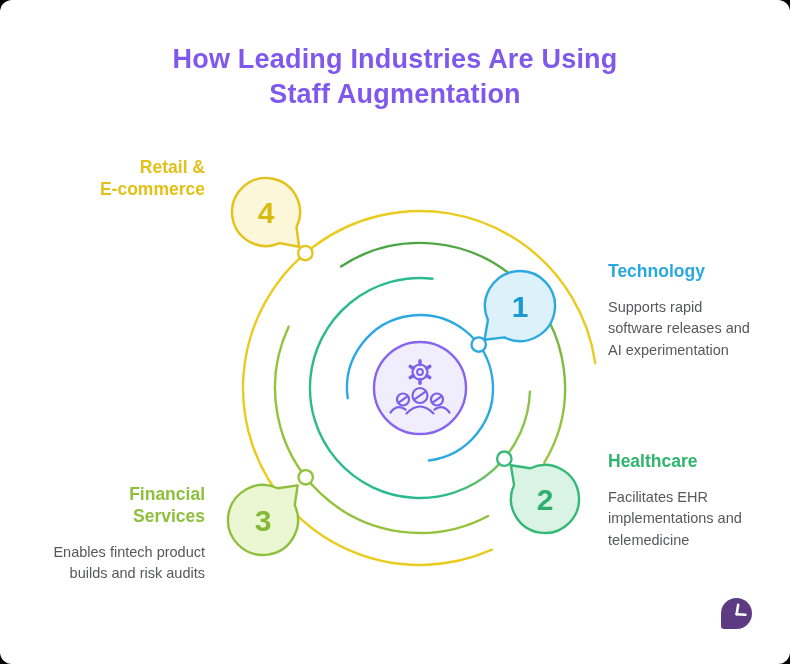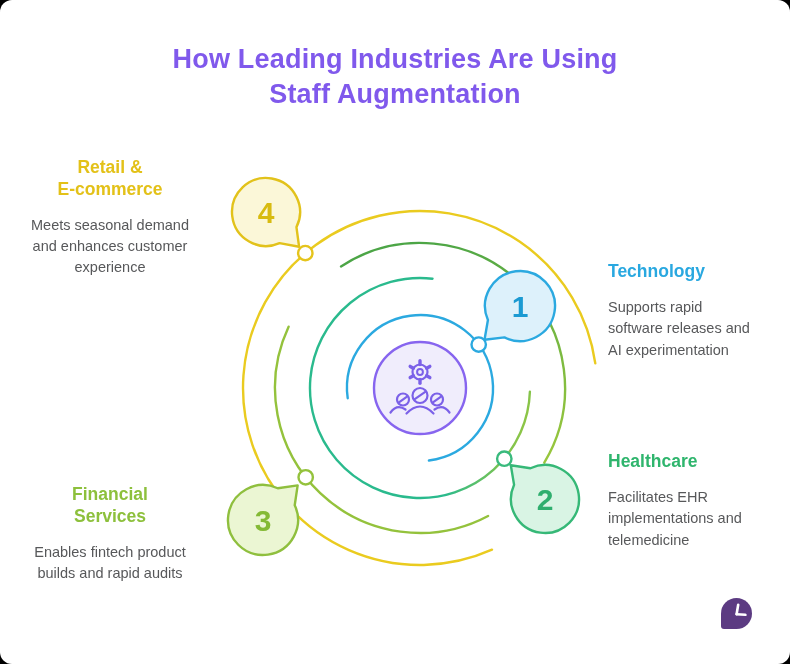--- a/index.html
+++ b/index.html
@@ -12,21 +12,21 @@
     position:absolute; top:42px; left:0; right:0;
     text-align:center; font-size:27px; font-weight:700;
     color:#8059EC; line-height:1.28; white-space:pre-line; letter-spacing:.2px;
   }
   svg.diagram { position:absolute; left:0; top:0; }
   svg text { font-family:"Liberation Sans", sans-serif; font-weight:700; font-size:30px; text-anchor:middle; }
   .block { position:absolute; width:190px; }
   .block h2 { margin:0 0 14px 0; font-size:17.5px; font-weight:700; line-height:1.25; white-space:pre-line; }
   .block p  { margin:0; font-size:14.5px; color:#57585A; line-height:1.47; white-space:pre-line; }
   .block.right-side { text-align:left; }
-  .block.left-side  { text-align:center; }
+  .block.left-side  { text-align:right; }
   .tech    { left:608px; top:261px; }
   .health  { left:608px; top:451px; }
   .retail  { left:15px;  top:157px; }
   .finance { left:15px;  top:464px;margin-top:20px; }
   .tech h2    { color:#29A8E0; }
   .health h2  { color:#2FB56D; }
   .finance h2 { color:#8DC03C; }
   .retail h2  { color:#E3C118; }
   .logo {
     position:absolute; left:721px; top:598px; width:31px; height:31px;
@@ -114,30 +114,27 @@
   <div class="block right-side health">
     <h2>Healthcare</h2>
     <p>Facilitates EHR
 implementations and
 telemedicine</p>
   </div>
 
   <div class="block left-side retail">
     <h2>Retail &amp;
 E-commerce</h2>
-    <p>Meets seasonal demand
-and enhances customer
-experience</p>
   </div>
 
   <div class="block left-side finance">
     <h2>Financial
 Services</h2>
     <p>Enables fintech product
-builds and rapid audits</p>
+builds and risk audits</p>
   </div>
 
   <div class="logo">
     <svg width="31" height="31" viewBox="0 0 31 31">
       <g stroke="#ffffff" stroke-width="2.6" stroke-linecap="round" fill="none">
         <line x1="15.6" y1="16.2" x2="17.2" y2="6.8"></line>
         <line x1="15.6" y1="16.2" x2="24.4" y2="16.8"></line>
       </g>
     </svg>
   </div>

